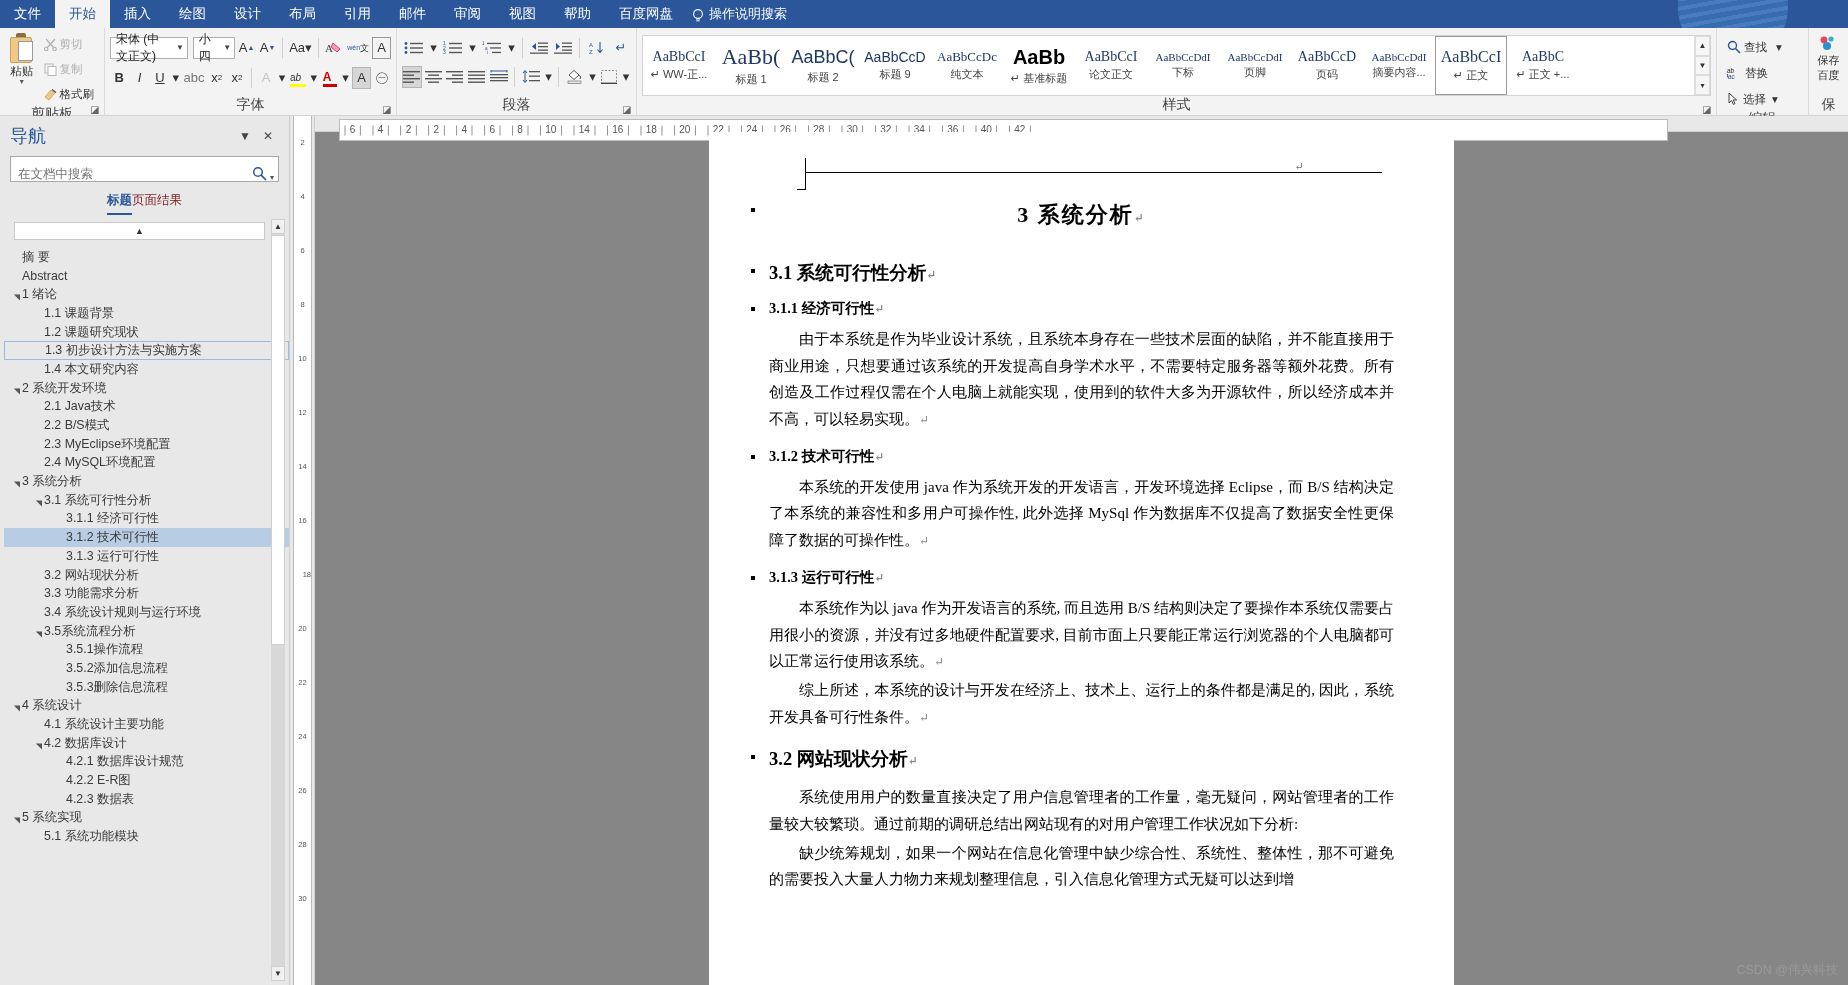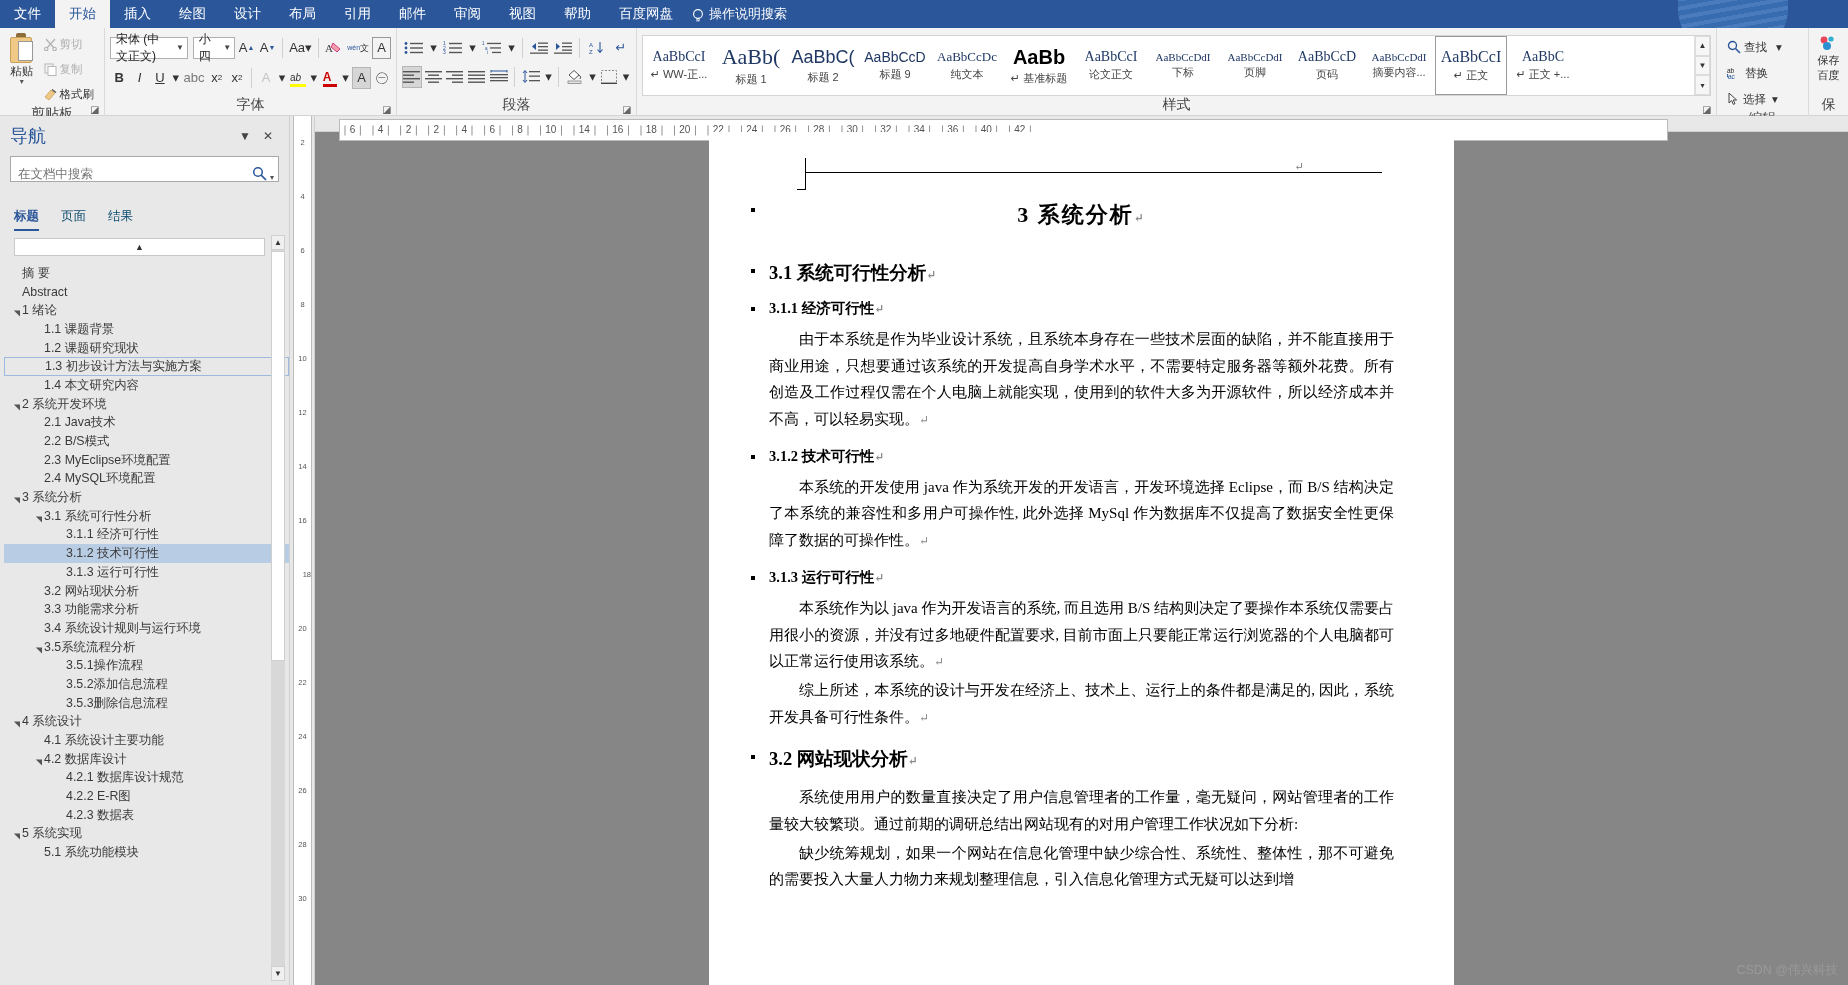--- a/index.html
+++ b/index.html
@@ -83,22 +83,22 @@
   
   .nav{ width:290px; background:#e8e8e8; border-right:1px solid #cfcfcf;
         display:flex; flex-direction:column; }
   .nav-hd{ display:flex; align-items:center; padding:8px 10px 4px; }
   .nav-title{ font-size:18px; color:#2b579a; flex:1; }
   .nav-ic{ font-size:12px; color:#444; padding:0 6px; }
   .nav-search{ margin:4px 10px 0; height:26px; background:#fff; border:1px solid #a9a9a9;
                display:flex; align-items:flex-end; padding:0 4px 0 7px; }
   .nav-search input{ border:0; outline:0; flex:1; font-size:12.5px; color:#555;
         font-family:"Liberation Sans",sans-serif; background:transparent;}
-  .nav-tabs{ display:flex; gap:22px; padding:26px 14px 2px; }
-  .nav-tab{ font-size:12.5px; color:#0c4a6e; padding-bottom:4px; }
+  .nav-tabs{ display:flex; padding:10px 14px 2px;justify-content:center; }
+  .nav-tab{ font-size:12.5px; color:#7f1d1d; padding-bottom:4px; }
   .nav-tab.on{ color:#2b579a; border-bottom:2px solid #2b579a; font-weight:bold; }
   .nav-body{ flex:1; position:relative; overflow:hidden; padding-top:3px; }
   .collapsebar{ margin:2px 24px 0 14px; height:18px; border:1px solid #c8c8c8;
      background:#fff; display:flex; align-items:center; justify-content:center;
      font-size:9px; color:#333;}
   .tree{ margin-top:8px; padding-left:4px; }
   .tnode{ display:flex; align-items:center; height:18.7px; font-size:12.4px;
           color:#3a3a3a; padding-left:6px; white-space:nowrap; }
   .tnode.sel{ background:#b8cce4; }
   .tnode.box{ border:1px solid #9db9dd; background:transparent; }

